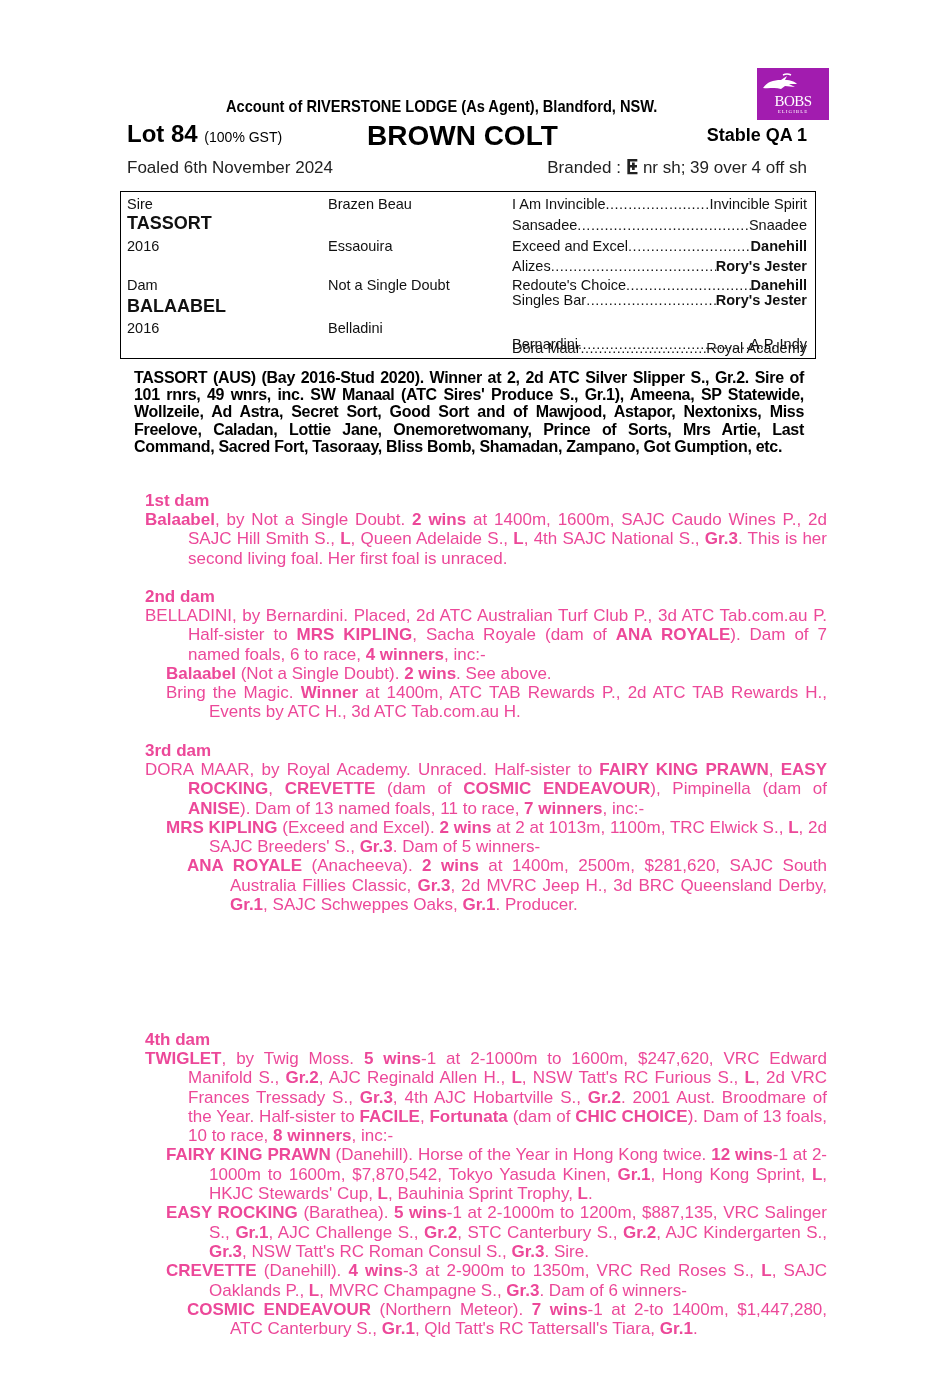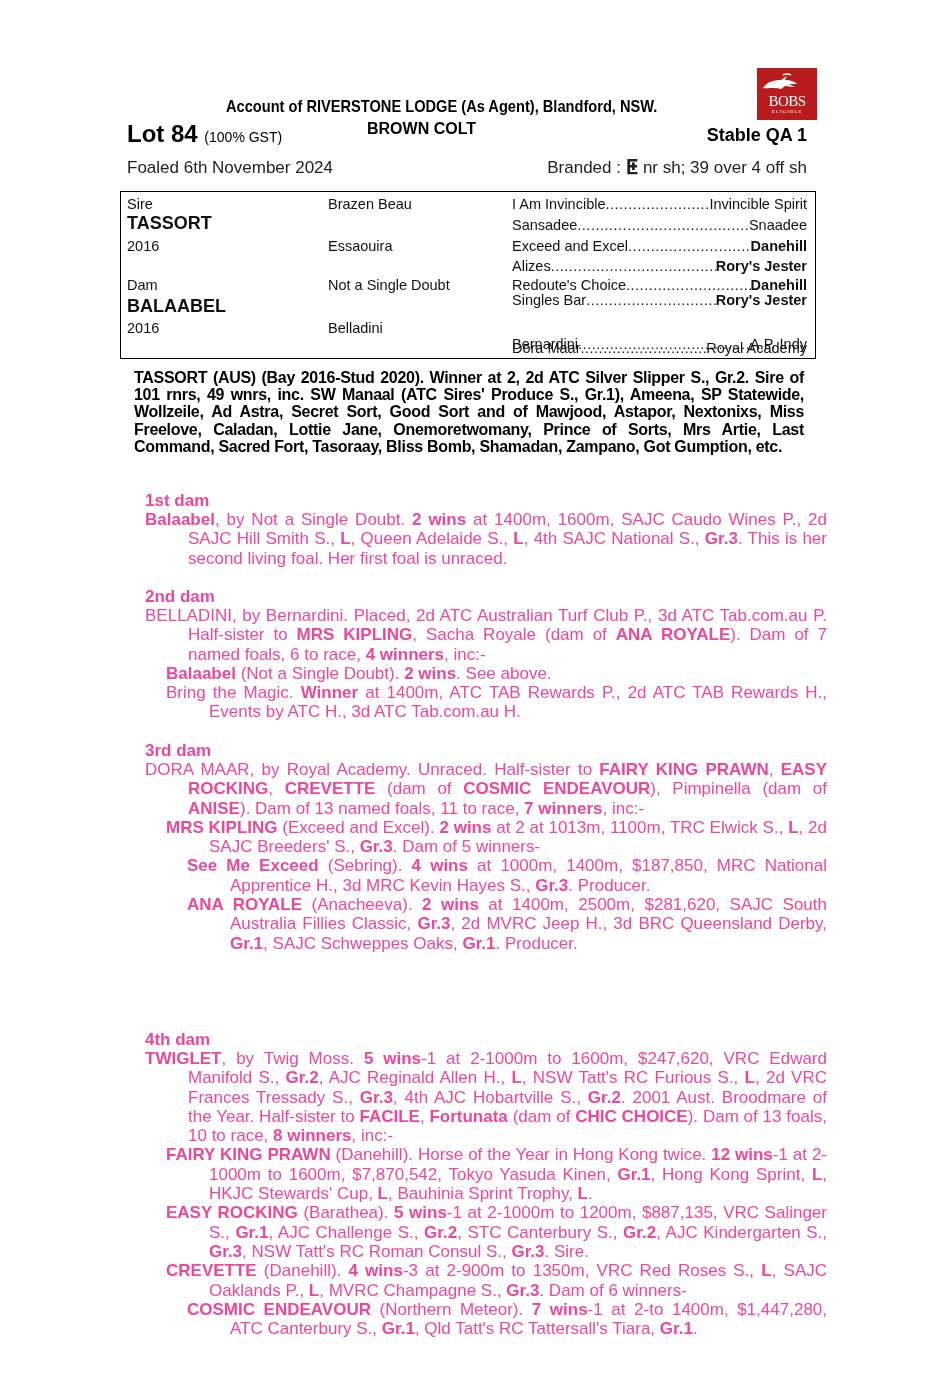--- a/index.html
+++ b/index.html
@@ -1,25 +1,25 @@
 <!DOCTYPE html>
 <html><head>
 <meta charset="utf-8">
 <style>
   html, body { margin: 0; padding: 0; background: #ffffff; }
   body { width: 938px; height: 1400px; position: relative; color: #000; font-family: "Liberation Sans", sans-serif; }
-  .logo { position: absolute; left: 757px; top: 68px; width: 60px; height: 52px; background: #b91c1c; color: #fff; text-align: center; }
+  .logo { position: absolute; left: 757px; top: 68px; width: 72px; height: 52px; background: #a21caf; color: #fff; text-align: center; }
   .logo .horse { display: block; height: 22px; margin-top: 4px; }
   .logo .bobs { display: block; font-family: "Liberation Serif", serif; font-size: 15px; line-height: 14px; letter-spacing: -0.5px; }
   .logo .elig { display: block; font-family: "Liberation Serif", serif; font-size: 5px; letter-spacing: 1px; line-height: 8px; }
   .account { position: absolute; left: 226px; top: 97px; font-weight: bold; font-size: 17px; font-family: "Liberation Sans", sans-serif; transform: scaleX(0.86); transform-origin: left top; white-space: nowrap; }
   .lotrow { position: absolute; left: 127px; top: 120px; width: 680px; height: 30px; }
   .lot { position: absolute; left: 0; top: 0; font-size: 24px; font-weight: bold; }
   .gst { font-size: 14px; font-weight: normal; }
-  .colt { position: absolute; left: 240px; top: 0; font-size: 16px; font-weight: bold; }
+  .colt { position: absolute; left: 240px; top: 0; font-size: 28px; font-weight: bold; }
   .stable { position: absolute; right: 0; top: 5px; font-size: 18px; font-weight: bold; }
   .foaled { position: absolute; left: 127px; top: 158px; font-size: 17px; color: #222; }
   .branded { position: absolute; right: 131px; top: 155px; font-size: 17px; color: #222; white-space: nowrap; }
   .brandmark { display: inline-block; font-size: 20px; vertical-align: -1px; font-weight: bold; }
   .pedigree { position: absolute; left: 120px; top: 191px; width: 696px; height: 168px; border: 1.5px solid #000; box-sizing: border-box; }
   .pcell { position: absolute; font-size: 14.5px; white-space: nowrap; color: #111; }
   .pname { font-weight: bold; font-size: 18px; }
   .gp { position: absolute; left: 391px; width: 295px; font-size: 14.5px; display: flex; white-space: nowrap; color: #111; }
   .gp .dots { flex: 1; overflow: hidden; }
   .gp .dots::before { content: "........................................................................................................................"; letter-spacing: 0.5px; }
@@ -125,21 +125,20 @@
   <h3>2nd dam</h3>
   <p class="para"><span>BELLADINI, by Bernardini. Placed, 2d ATC Australian Turf Club P., 3d ATC Tab.com.au P. Half-sister to </span><b>MRS KIPLING</b><span>, Sacha Royale (dam of </span><b>ANA ROYALE</b><span>). Dam of 7 named foals, 6 to race, </span><b>4 winners</b><span>, inc:-</span></p>
   <p class="ind1"><b>Balaabel</b><span> (Not a Single Doubt). </span><b>2 wins</b><span>. See above.</span></p>
   <p class="ind1"><span>Bring the Magic. </span><b>Winner</b><span> at 1400m, ATC TAB Rewards P., 2d ATC TAB Rewards H., Events by ATC H., 3d ATC Tab.com.au H.</span></p>
 </div>
 
 <div class="section" style="top:741px;">
   <h3>3rd dam</h3>
   <p class="para"><span>DORA MAAR, by Royal Academy. Unraced. Half-sister to </span><b>FAIRY KING PRAWN</b><span>, </span><b>EASY ROCKING</b><span>, </span><b>CREVETTE</b><span> (dam of </span><b>COSMIC ENDEAVOUR</b><span>), Pimpinella (dam of </span><b>ANISE</b><span>). Dam of 13 named foals, 11 to race, </span><b>7 winners</b><span>, inc:-</span></p>
   <p class="ind1"><b>MRS KIPLING</b><span> (Exceed and Excel). </span><b>2 wins</b><span> at 2 at 1013m, 1100m, TRC Elwick S., </span><b>L</b><span>, 2d SAJC Breeders' S., </span><b>Gr.3</b><span>. Dam of 5 winners-</span></p>
-  <p class="ind2"><b>See Me Exceed</b><span> (Sebring). </span><b>4 wins</b><span> at 1000m, 1400m, $187,850, MRC National Apprentice H., 3d MRC Kevin Hayes S., </span><b>Gr.3</b><span>. Producer.</span></p>
   <p class="ind2"><b>ANA ROYALE</b><span> (Anacheeva). </span><b>2 wins</b><span> at 1400m, 2500m, $281,620, SAJC South Australia Fillies Classic, </span><b>Gr.3</b><span>, 2d MVRC Jeep H., 3d BRC Queensland Derby, </span><b>Gr.1</b><span>, SAJC Schweppes Oaks, </span><b>Gr.1</b><span>. Producer.</span></p>
 </div>
 
 <div class="section" style="top:1030px;">
   <h3>4th dam</h3>
   <p class="para"><b>TWIGLET</b><span>, by Twig Moss. </span><b>5 wins</b><span>-1 at 2-1000m to 1600m, $247,620, VRC Edward Manifold S., </span><b>Gr.2</b><span>, AJC Reginald Allen H., </span><b>L</b><span>, NSW Tatt's RC Furious S., </span><b>L</b><span>, 2d VRC Frances Tressady S., </span><b>Gr.3</b><span>, 4th AJC Hobartville S., </span><b>Gr.2</b><span>. 2001 Aust. Broodmare of the Year. Half-sister to </span><b>FACILE</b><span>, </span><b>Fortunata</b><span> (dam of </span><b>CHIC CHOICE</b><span>). Dam of 13 foals, 10 to race, </span><b>8 winners</b><span>, inc:-</span></p>
   <p class="ind1"><b>FAIRY KING PRAWN</b><span> (Danehill). Horse of the Year in Hong Kong twice. </span><b>12 wins</b><span>-1 at 2-1000m to 1600m, $7,870,542, Tokyo Yasuda Kinen, </span><b>Gr.1</b><span>, Hong Kong Sprint, </span><b>L</b><span>, HKJC Stewards' Cup, </span><b>L</b><span>, Bauhinia Sprint Trophy, </span><b>L</b><span>.</span></p>
   <p class="ind1"><b>EASY ROCKING</b><span> (Barathea). </span><b>5 wins</b><span>-1 at 2-1000m to 1200m, $887,135, VRC Salinger S., </span><b>Gr.1</b><span>, AJC Challenge S., </span><b>Gr.2</b><span>, STC Canterbury S., </span><b>Gr.2</b><span>, AJC Kindergarten S., </span><b>Gr.3</b><span>, NSW Tatt's RC Roman Consul S., </span><b>Gr.3</b><span>. Sire.</span></p>
   <p class="ind1"><b>CREVETTE</b><span> (Danehill). </span><b>4 wins</b><span>-3 at 2-900m to 1350m, VRC Red Roses S., </span><b>L</b><span>, SAJC Oaklands P., </span><b>L</b><span>, MVRC Champagne S., </span><b>Gr.3</b><span>. Dam of 6 winners-</span></p>
   <p class="ind2"><b>COSMIC ENDEAVOUR</b><span> (Northern Meteor). </span><b>7 wins</b><span>-1 at 2-to 1400m, $1,447,280, ATC Canterbury S., </span><b>Gr.1</b><span>, Qld Tatt's RC Tattersall's Tiara, </span><b>Gr.1</b><span>.</span></p>

